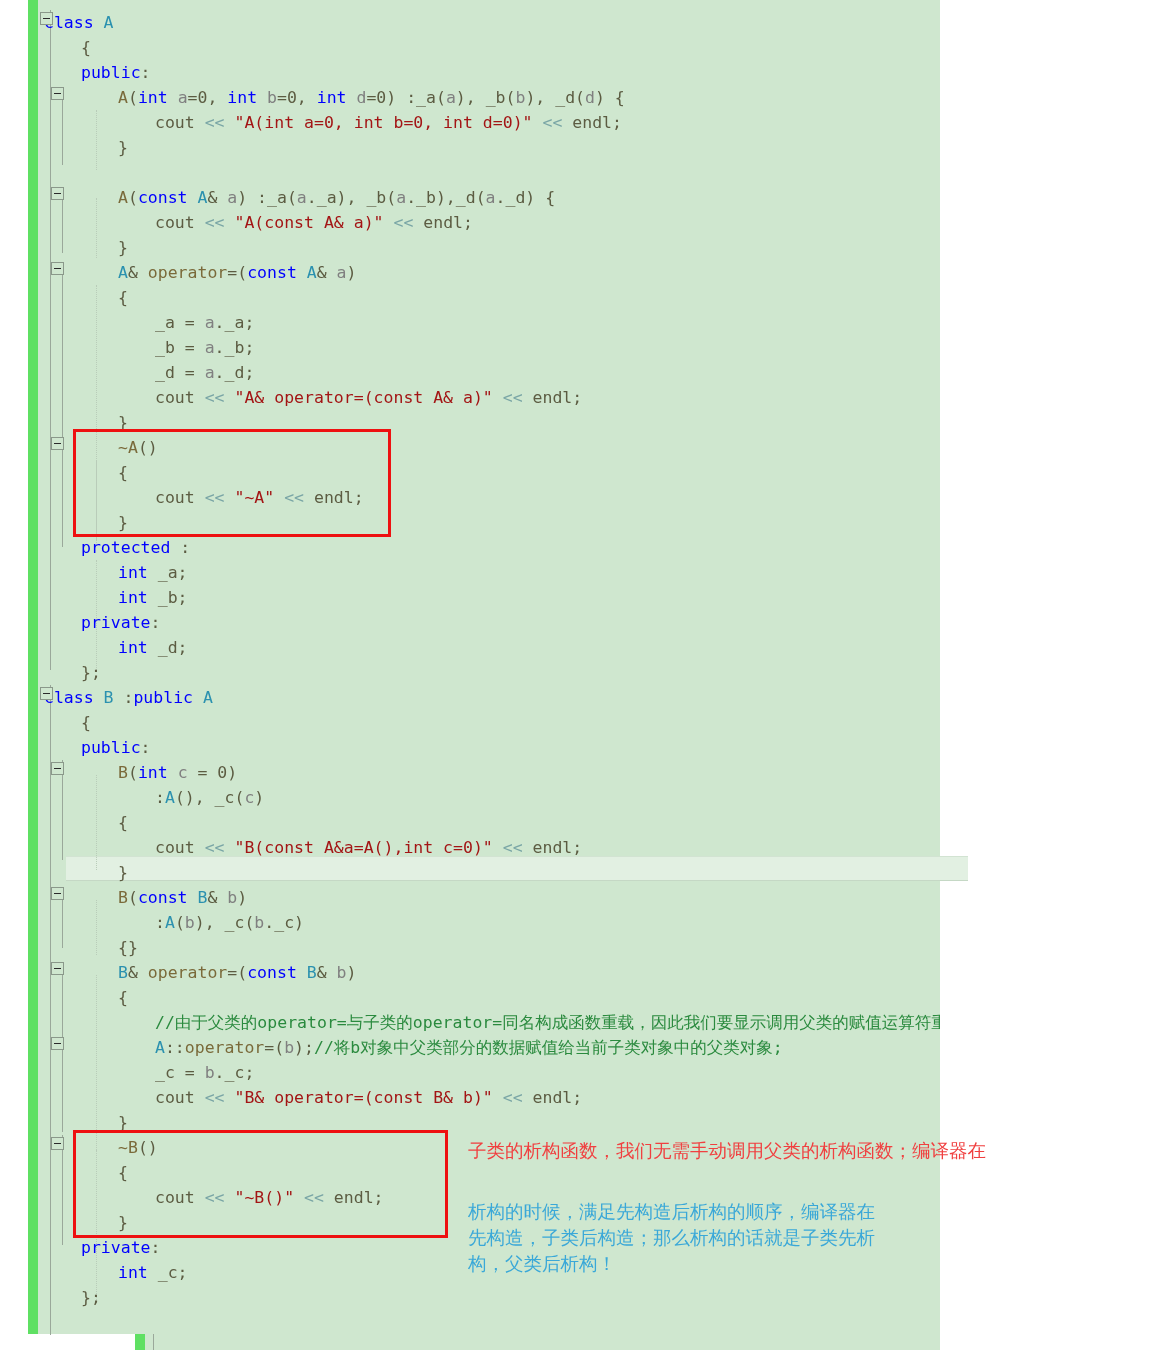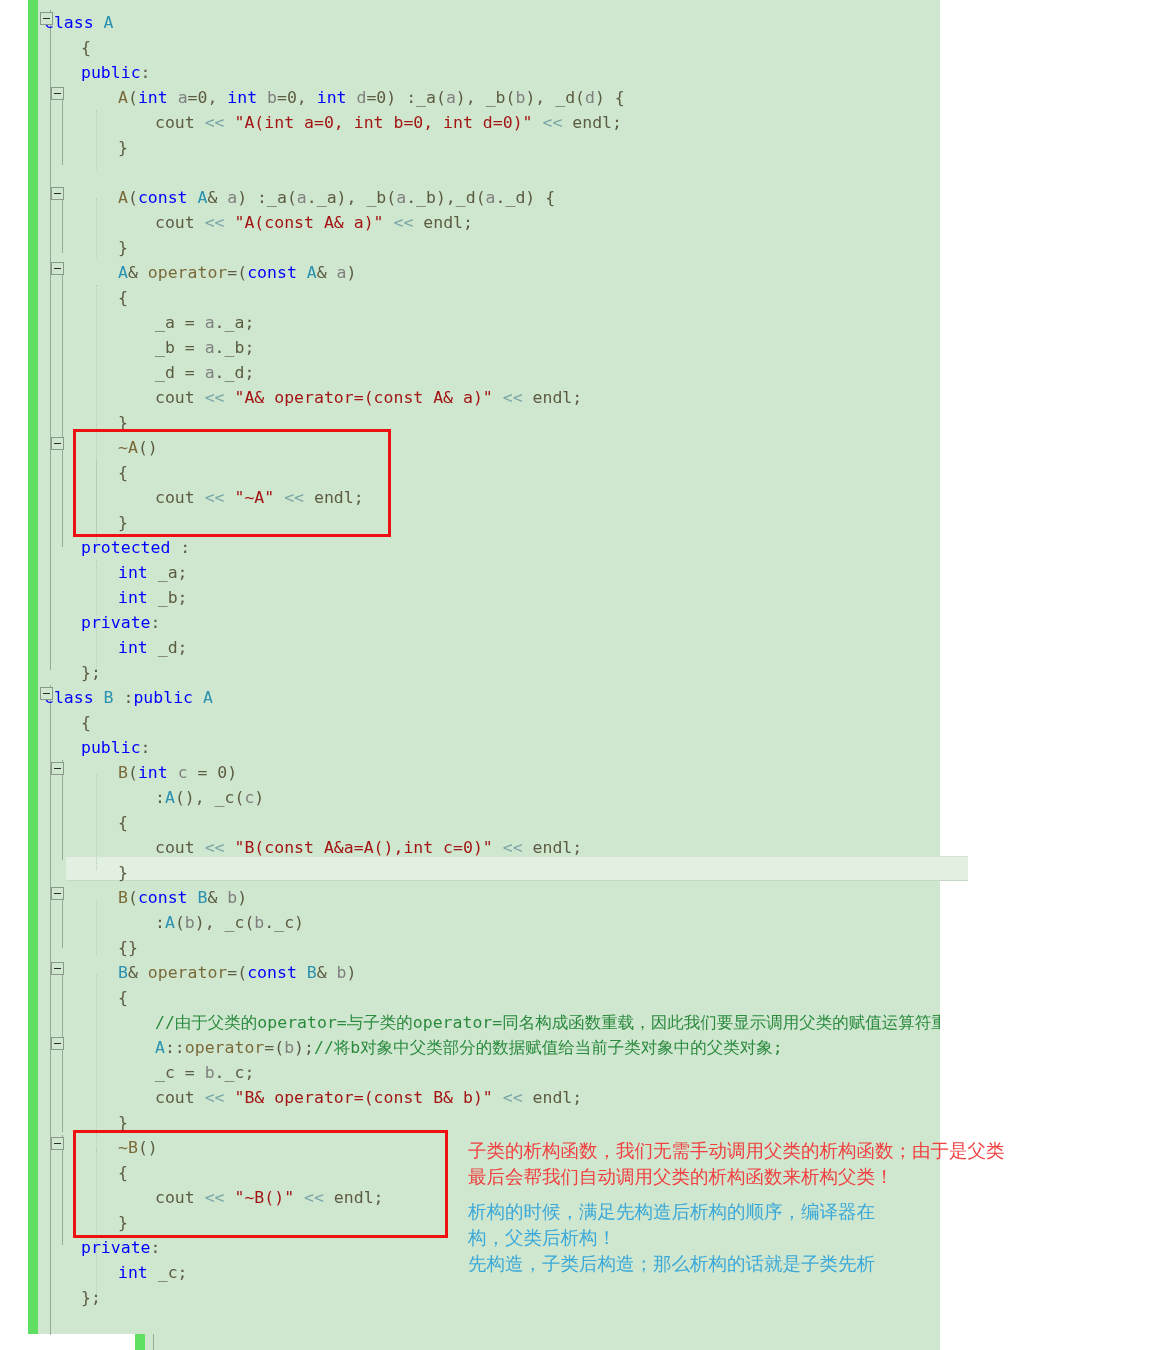--- a/index.html
+++ b/index.html
@@ -174,22 +174,22 @@
       <div class="foldbox" style="top: 1037px; left: 13px;"></div>
       <div class="foldbox" style="top: 1137px; left: 13px;"></div>
     </div>
 
   <div id="box-layer">
       <div class="redbox" style="left: 73px; top: 429px; width: 318px; height: 108px; border-color: rgb(238, 17, 17);"></div>
       <div class="redbox" style="left: 73px; top: 1130px; width: 375px; height: 108px; border-color: rgb(238, 17, 17);"></div>
     </div>
 
   <div id="annot-layer">
-      <div class="annot annot-red" style="left: 468px; top: 1138px; color: rgb(240, 64, 64);"><div>子类的析构函数，我们无需手动调用父类的析构函数；由于是父类</div><div>最后会帮我们自动调用父类的析构函数来析构父类！</div></div>
-      <div class="annot annot-blue" style="left: 468px; top: 1199px; color: rgb(58, 168, 216);"><div>析构的时候，满足先构造后析构的顺序，编译器在</div><div>构，父类后析构！</div><div>先构造，子类后构造；那么析构的话就是子类先析</div></div>
+      <div class="annot annot-red" style="left: 468px; top: 1138px; color: rgb(240, 64, 64);"><div>子类的析构函数，我们无需手动调用父类的析构函数；编译器在</div></div>
+      <div class="annot annot-blue" style="left: 468px; top: 1199px; color: rgb(58, 168, 216);"><div>析构的时候，满足先构造后析构的顺序，编译器在</div><div>先构造，子类后构造；那么析构的话就是子类先析</div><div>构，父类后析构！</div></div>
     </div>
 
   <div class="bottom-frag">
     <div class="bar"></div>
     <div class="gl"></div>
   </div>
 
 </div>
 
 </body></html>

